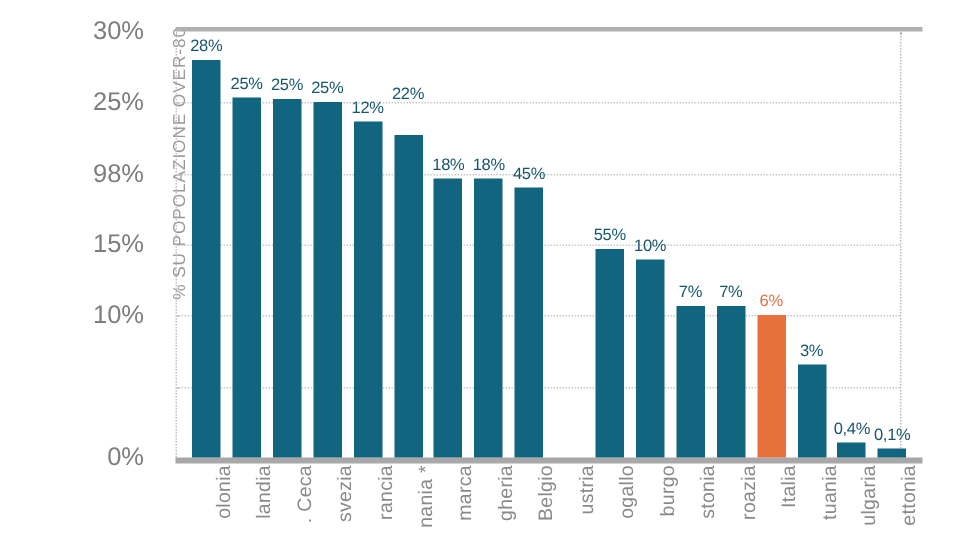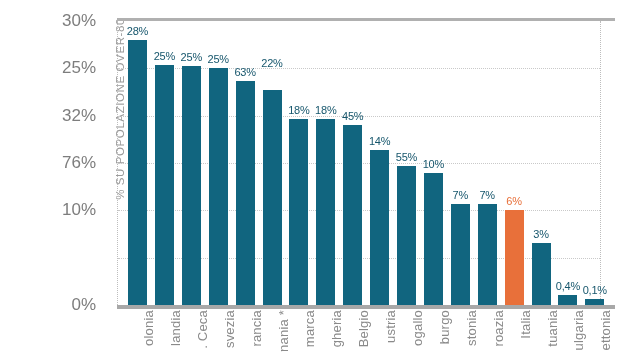--- a/index.html
+++ b/index.html
@@ -166,22 +166,22 @@
   }
 </style>
 </head>
 <body>
 
 <div id="chart-root">
 
   <div id="y-tick-labels">
       <div class="y-tick" style="top: 12px;">30%</div>
       <div class="y-tick" style="top: 59.3333px;">25%</div>
-      <div class="y-tick" style="top: 106.667px;">32%</div>
-      <div class="y-tick" style="top: 154px;">76%</div>
+      <div class="y-tick" style="top: 106.667px;">98%</div>
+      <div class="y-tick" style="top: 154px;">15%</div>
       <div class="y-tick" style="top: 201.333px;">10%</div>
       <div class="y-tick" style="top: 296px;">0%</div>
     </div>
 
   <div id="y-axis-title">
     <span>% SU POPOLAZIONE OVER-80</span>
   </div>
 
   <div id="plot-top-rule"></div>
   <div id="plot-baseline"></div>
@@ -206,42 +206,38 @@
         <div class="bar-slot" style="left: 63.8px; height: 284px;">
           <div class="bar" style="height: 238.56px;"></div>
           <div class="bar-label" style="bottom: 241.56px;">25%</div>
         </div>
         <div class="bar-slot" style="left: 90.7px; height: 284px;">
           <div class="bar" style="height: 236.667px;"></div>
           <div class="bar-label" style="bottom: 239.667px;">25%</div>
         </div>
         <div class="bar-slot" style="left: 117.6px; height: 284px;">
           <div class="bar" style="height: 224.36px;"></div>
-          <div class="bar-label" style="bottom: 227.36px;">63%</div>
+          <div class="bar-label" style="bottom: 227.36px;">12%</div>
         </div>
         <div class="bar-slot" style="left: 144.5px; height: 284px;">
           <div class="bar" style="height: 214.893px;"></div>
           <div class="bar-label" style="bottom: 236px;">22%</div>
         </div>
         <div class="bar-slot" style="left: 171.4px; height: 284px;">
           <div class="bar" style="height: 186.493px;"></div>
           <div class="bar-label" style="bottom: 189.493px;">18%</div>
         </div>
         <div class="bar-slot" style="left: 198.3px; height: 284px;">
           <div class="bar" style="height: 185.547px;"></div>
           <div class="bar-label" style="bottom: 188.547px;">18%</div>
         </div>
         <div class="bar-slot" style="left: 225.2px; height: 284px;">
           <div class="bar" style="height: 179.867px;"></div>
           <div class="bar-label" style="bottom: 182.867px;">45%</div>
         </div>
-        <div class="bar-slot" style="left: 252.1px; height: 284px;">
-          <div class="bar" style="height: 155.253px;"></div>
-          <div class="bar-label" style="bottom: 158.253px;">14%</div>
-        </div>
         <div class="bar-slot" style="left: 279px; height: 284px;">
           <div class="bar" style="height: 139.16px;"></div>
           <div class="bar-label" style="bottom: 142.16px;">55%</div>
         </div>
         <div class="bar-slot" style="left: 305.9px; height: 284px;">
           <div class="bar" style="height: 131.587px;"></div>
           <div class="bar-label" style="bottom: 134.587px;">10%</div>
         </div>
         <div class="bar-slot" style="left: 332.8px; height: 284px;">
           <div class="bar" style="height: 101.293px;"></div>

